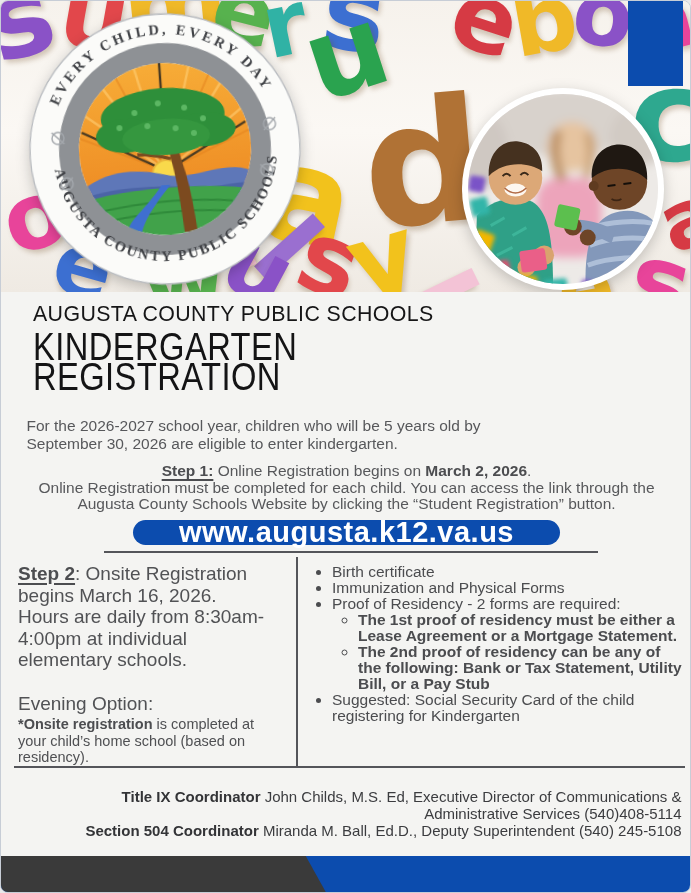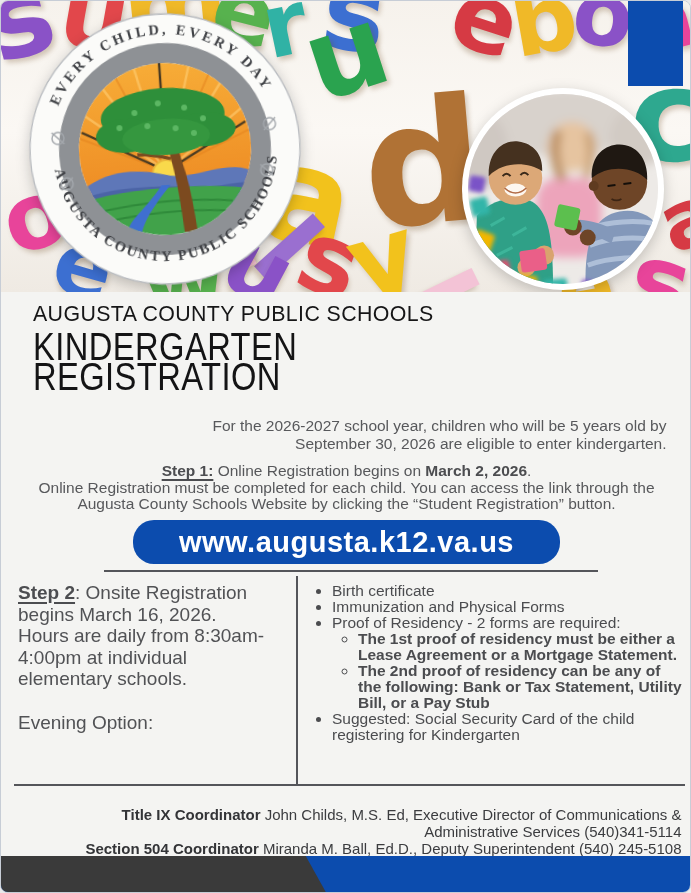--- a/index.html
+++ b/index.html
@@ -16,29 +16,29 @@
   .photo{position:absolute;left:460px;top:86px;width:204px;height:204px;
          filter:drop-shadow(0 4px 7px rgba(0,0,0,.20));}
   .blue-tab{position:absolute;left:627px;top:0;width:55px;height:85px;}
   
   .content{position:absolute;left:0;top:291px;width:691px;}
   .org{margin:9px 0 0 32px;font-size:22px;letter-spacing:.4px;color:#161617;
        transform:scaleX(.97);transform-origin:left;}
   .title{margin:5px 0 0 32px;font-size:38px;line-height:30px;font-weight:400;
          color:#141415;letter-spacing:.5px;transform:scaleX(.86);transform-origin:left;}
   .title div{padding:0;}
-  .intro{margin:24px auto 0;text-align:right;font-size:15.5px;line-height:14.5px;
+  .intro{margin:24px auto 0;text-align:left;font-size:15.5px;line-height:14.5px;
          color:#57585b;width:640px;}
   .intro span{display:inline-block;padding-top:3px;}
   .step1-head{margin:12px auto 0;text-align:center;font-size:15.5px;line-height:16px;color:#57585b;}
   .step1-body{margin:1px auto 0;text-align:center;font-size:15.5px;line-height:16px;
               color:#57585b;width:660px;}
   .b{font-weight:700;color:#4c4d50;}
   .u{text-decoration:underline;text-decoration-thickness:1.5px;text-underline-offset:2.5px;}
-  .pill{margin:8px auto 0;width:427px;height:44px;border-radius:21px;
+  .pill{margin:8px auto 0;width:427px;height:25px;border-radius:21px;
         display:flex;align-items:center;justify-content:center;cursor:pointer;}
   .pill span{color:#fff;font-weight:700;font-size:29px;letter-spacing:.5px;}
   .hline{border-top:2px solid #54555a;height:0;}
   .hline.top{width:494px;margin:6px 0 0 103px;}
   .hline.bottom{width:671px;margin:0 0 0 13px;}
   .cols{position:relative;display:flex;margin-top:0;min-height:212px;}
   .vdiv{position:absolute;left:295px;top:4px;bottom:0;width:2px;background:#54555a;}
   .col-left{width:295px;box-sizing:border-box;padding:10px 16px 0 17px;
             font-size:19px;line-height:21.5px;color:#515255;}
   .col-left p{margin:0;}
@@ -272,20 +272,21 @@
       <span>www.augusta.k12.va.us</span>
     </div>
 
     <div class="hline top"></div>
 
     <div class="cols">
       <div class="col-left">
         <p><span class="b u">Step 2</span><span>: Onsite Registration begins March 16, 2026.</span></p>
         <p>Hours are daily from 8:30am-4:00pm at individual elementary schools.</p>
         <p class="evening">Evening Option:</p>
+        <p class="note"><span class="b">*Onsite registration</span><span> is completed at your child’s home school (based on residency).</span></p>
       </div>
       <div class="vdiv"></div>
       <div class="col-right">
         <ul>
           <li>Birth certificate</li>
           <li>Immunization and Physical Forms</li>
           <li><span>Proof of Residency - 2 forms are required:</span>
             <ul>
               <li>The 1st proof of residency must be either a Lease Agreement or a Mortgage Statement.</li>
               <li>The 2nd proof of residency can be any of the following: Bank or Tax Statement, Utility Bill, or a Pay Stub</li>
@@ -293,21 +294,21 @@
           </li>
           <li>Suggested: Social Security Card of the child registering for Kindergarten</li>
         </ul>
       </div>
     </div>
 
     <div class="hline bottom"></div>
 
     <p class="footer">
       <span class="b">Title IX Coordinator</span><span> John Childs, M.S. Ed, Executive Director of Communications &amp;</span><br>
-      <span>Administrative Services (540)341-5114</span><br>
+      <span>Administrative Services (540)408-5114</span><br>
       <span class="b">Section 504 Coordinator</span><span> Miranda M. Ball, Ed.D., Deputy Superintendent (540) 245-5108</span>
     </p>
   </div>
 
   <div class="bottom-bar">
     <div class="bar-blue" style="background-color: rgb(12, 76, 174);"></div>
     <div class="bar-dark" style="background-color: rgb(58, 58, 58);"></div>
   </div>
 </div>
 

